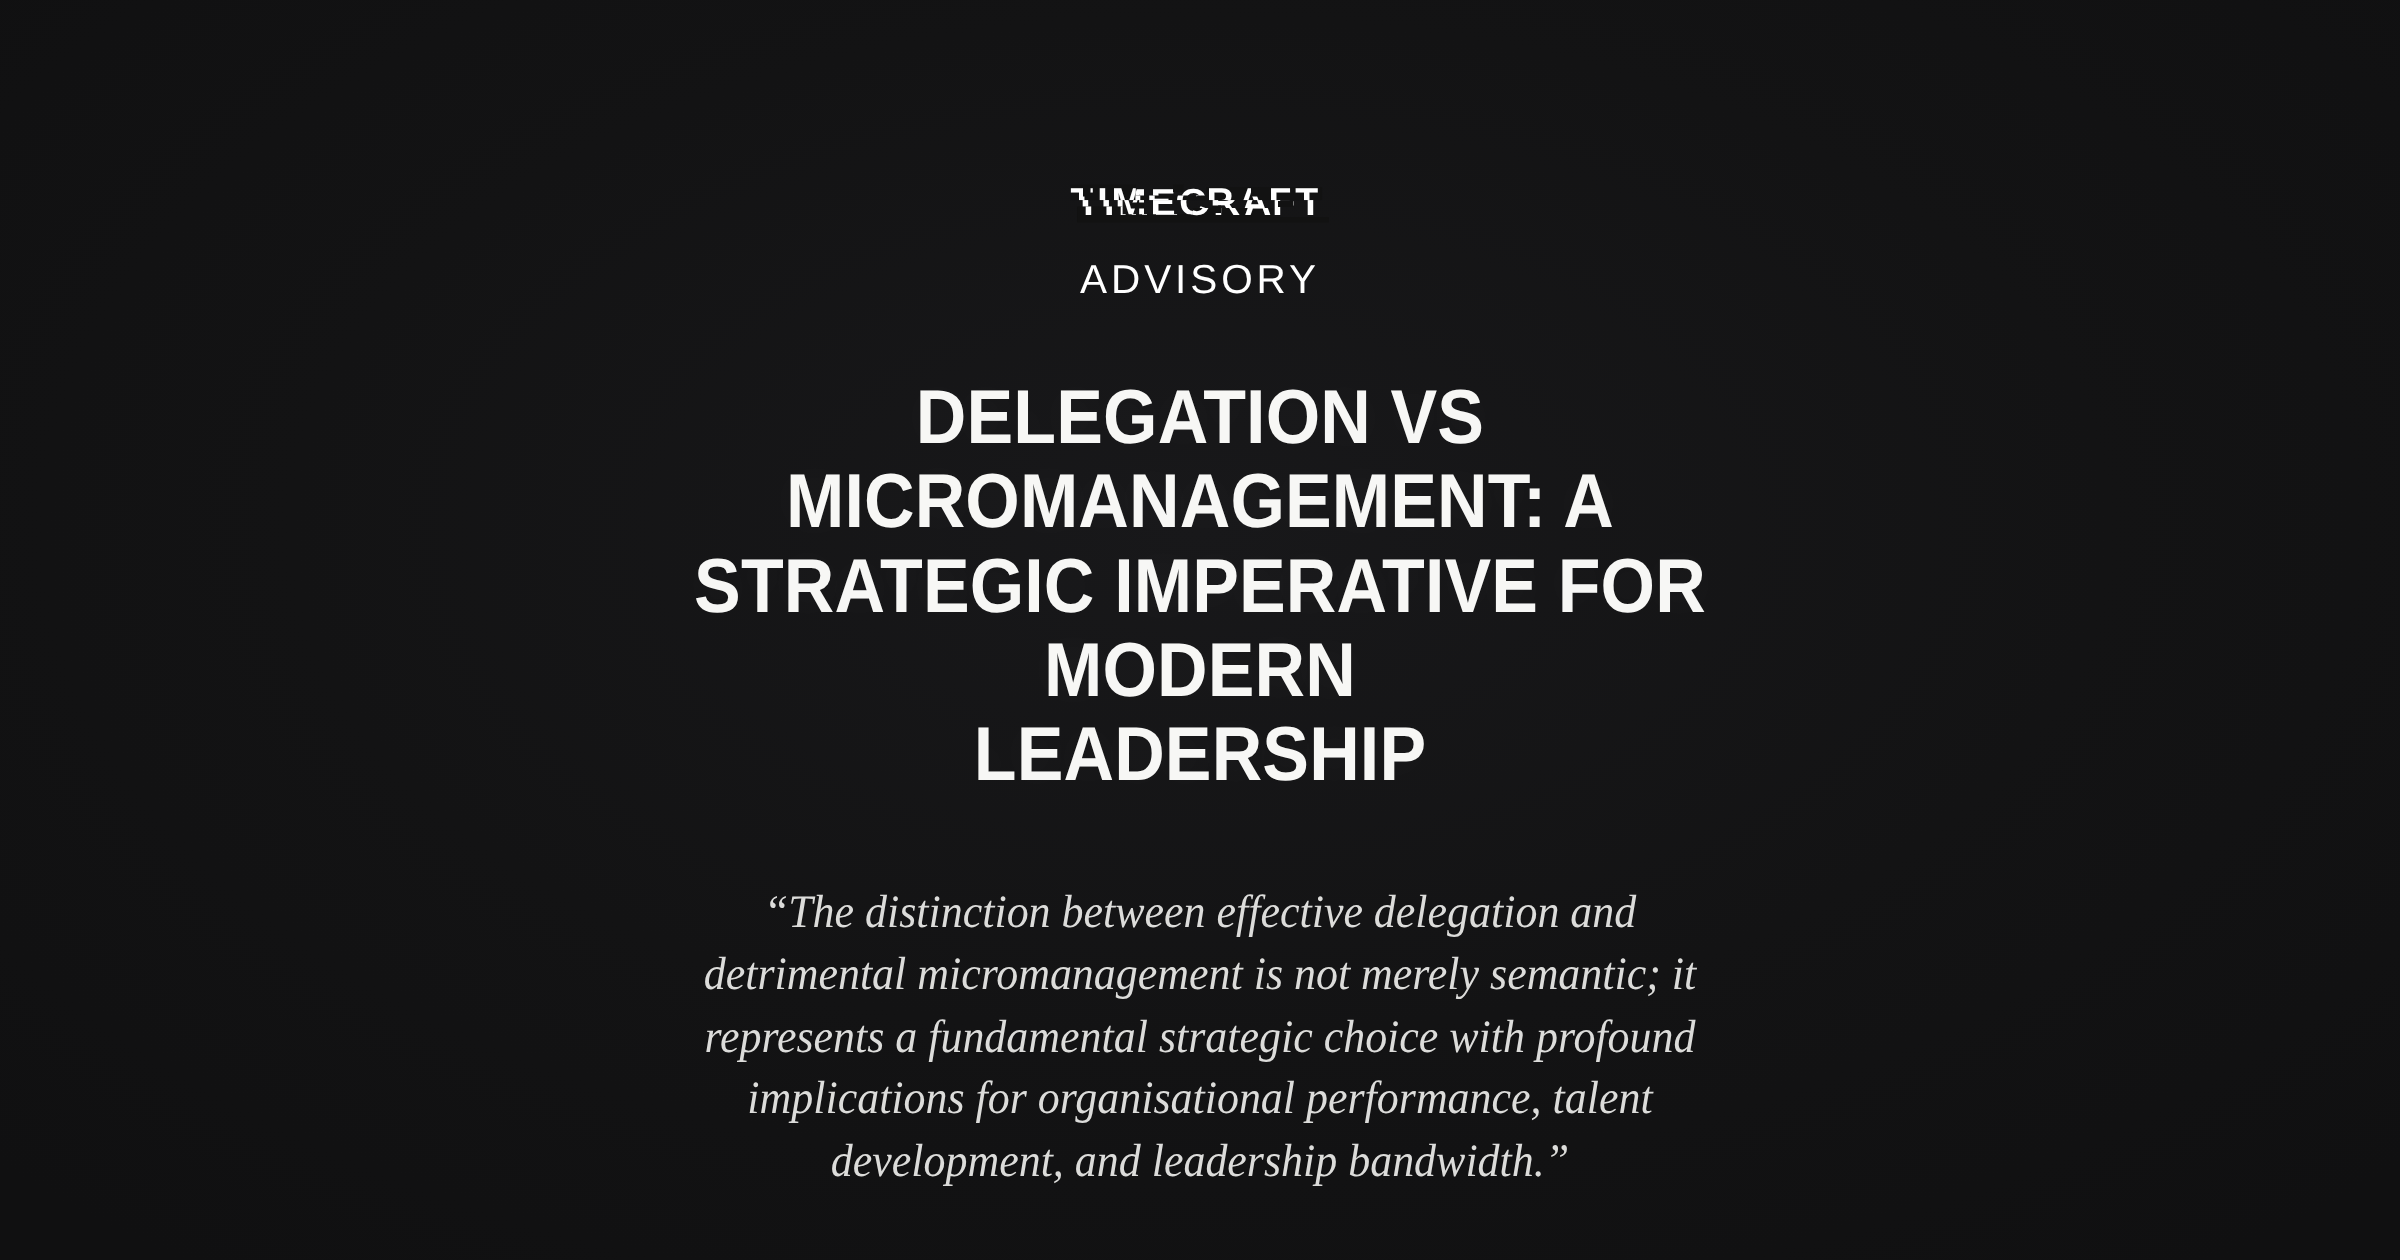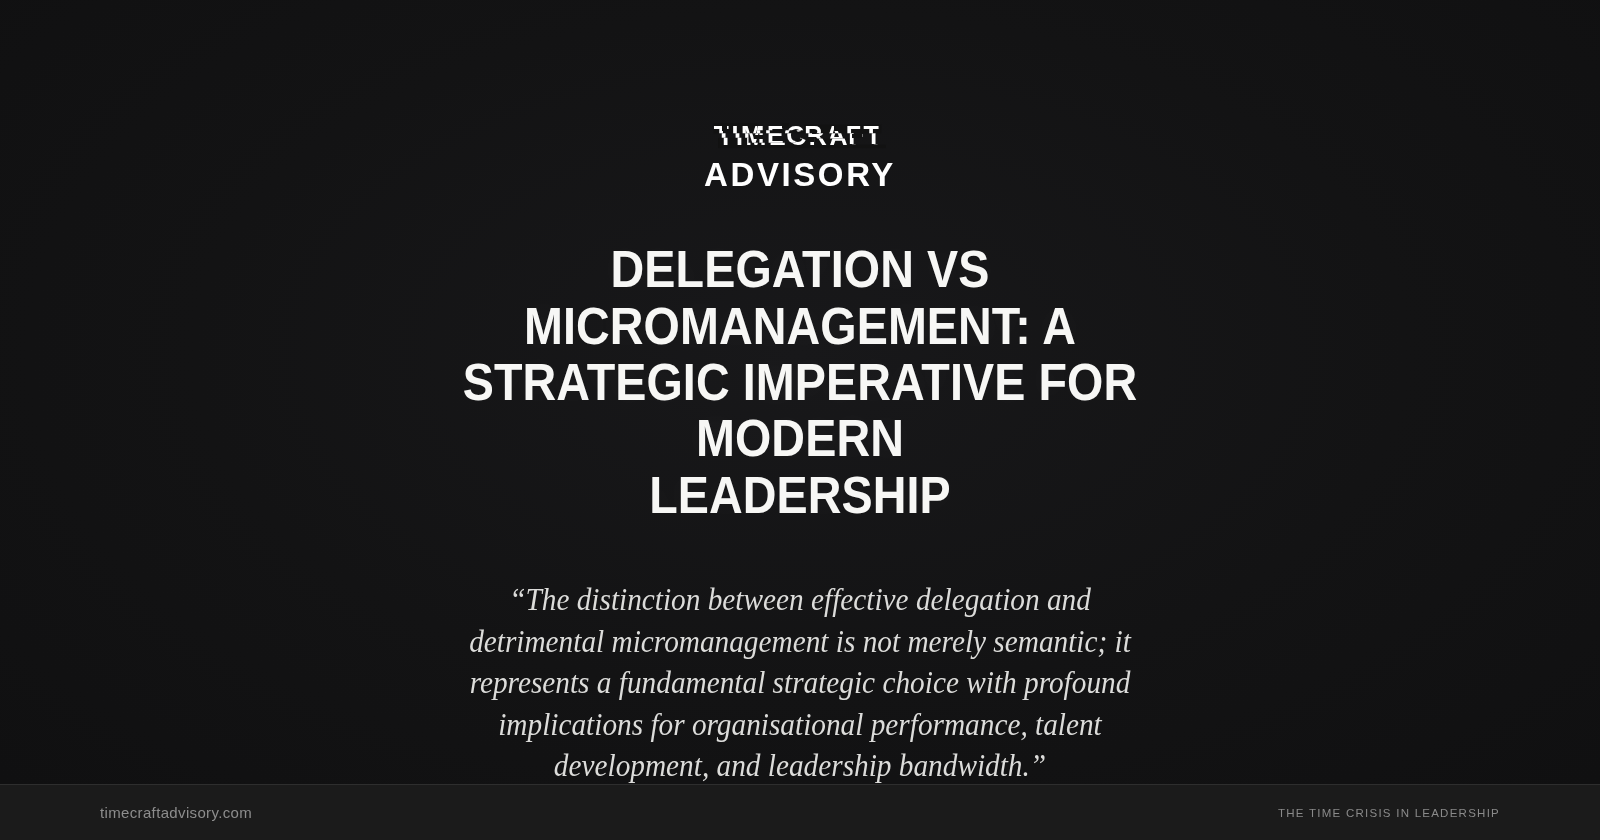--- a/index.html
+++ b/index.html
@@ -89,23 +89,23 @@
     pointer-events:none;
   }
   .n1 { left:6px;   top:2px;  width:5px;  height:7px; }
   .n2 { left:38px;  top:13px; width:9px;  height:4px; }
   .n3 { left:66px;  top:1px;  width:7px;  height:5px; }
   .n4 { left:92px;  top:15px; width:6px;  height:5px; }
   .n5 { left:118px; top:3px;  width:5px;  height:6px; }
   .n6 { left:136px; top:12px; width:10px; height:4px; }
 
   .logo-bottom {
-    margin-top:10px;
-    font-size:33px;
-    font-weight:700;
+    margin-top:24px;
+    font-size:27px;
+    font-weight:400;
     letter-spacing:2.6px;
     color:#ffffff;
     text-transform:uppercase;
     line-height:1.04;
   }
 
   
   .rule {
     width:120px;
     height:1px;
@@ -212,18 +212,14 @@
     <blockquote class="quote">
       <span>“The distinction between effective delegation and</span><br>
       <span>detrimental micromanagement is not merely semantic; it</span><br>
       <span>represents a fundamental strategic choice with profound</span><br>
       <span>implications for organisational performance, talent</span><br>
       <span>development, and leadership bandwidth.”</span>
     </blockquote>
 
   </div>
 
-  <div id="footer">
-    <span class="footer-left">timecraftadvisory.com</span>
-    <span class="footer-right">THE TIME CRISIS IN LEADERSHIP</span>
-  </div>
 
 </div>
 
 </body></html>

